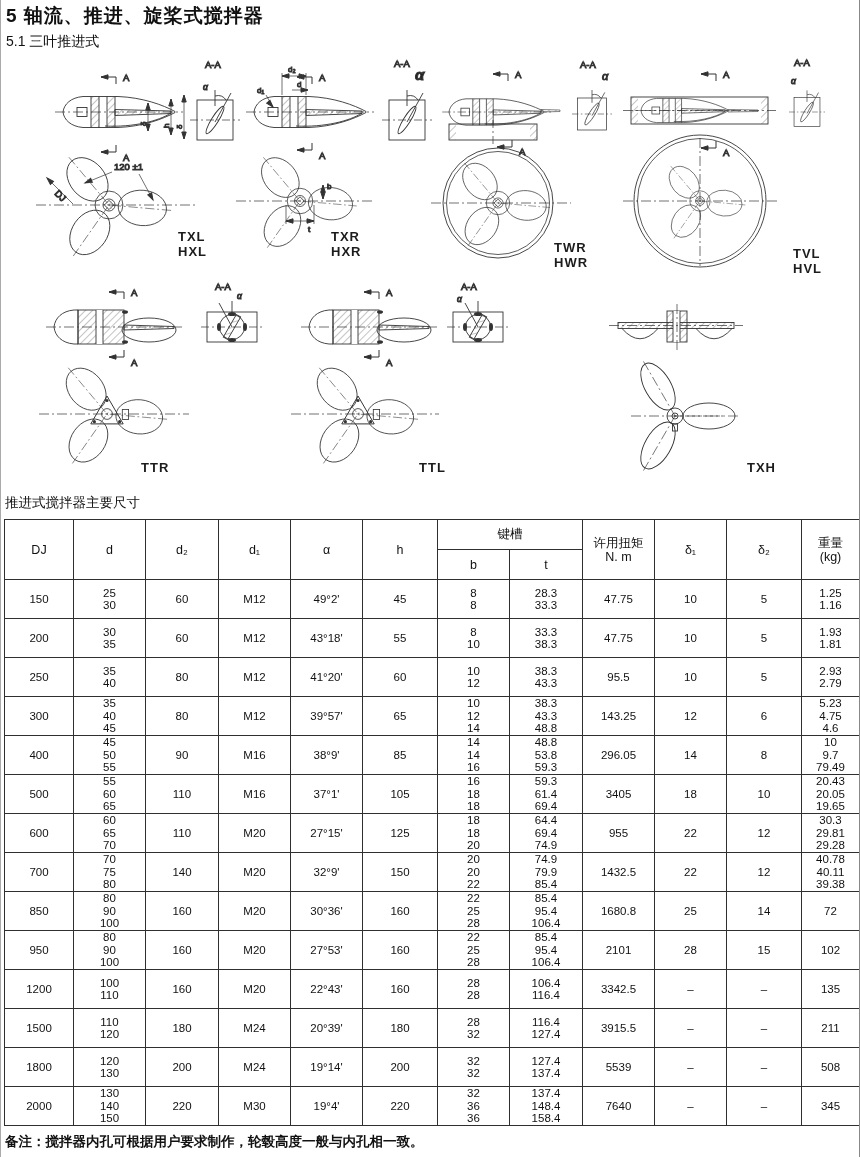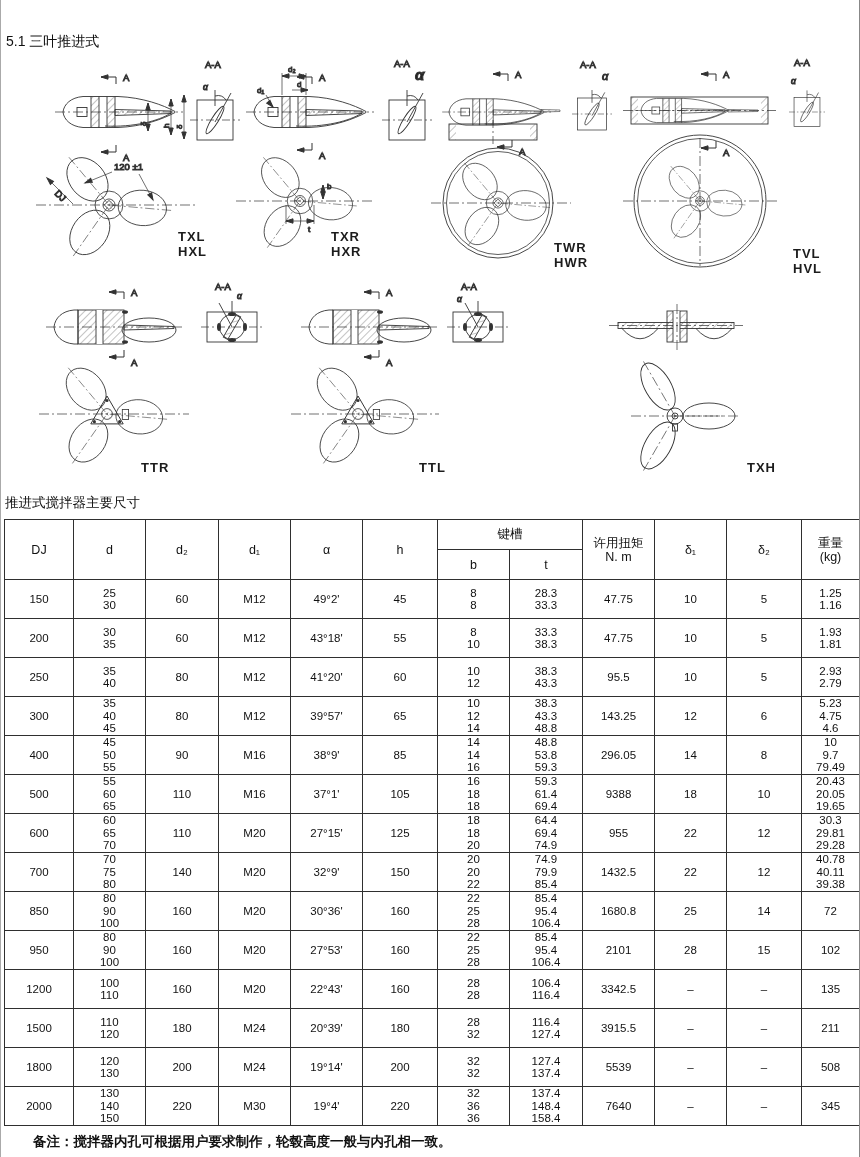--- a/index.html
+++ b/index.html
@@ -19,27 +19,28 @@
                line-height:15px;white-space:pre;color:#1c1c1c;}
   .table-title{position:absolute;left:4px;top:494px;font-size:13.5px;font-weight:500;}
   .dim-table{position:absolute;left:3px;top:519px;width:855px;border-collapse:collapse;
              table-layout:fixed;border:1.5px solid #222;}
   .dim-table th,.dim-table td{border:1px solid #2f2f2f;text-align:center;vertical-align:middle;padding:0;}
   .dim-table thead th{font-size:12.5px;font-weight:normal;height:29px;}
   .dim-table thead th div{line-height:14px;}
   .dim-table tbody tr{height:39px;}
   .dim-table tbody td{font-size:11.5px;line-height:12.4px;color:#111;border-top-width:1.6px;}
   .dim-table thead tr:first-child th{border-top-width:1.6px;}
-  .footnote{position:absolute;left:4px;top:1133px;font-size:13.5px;font-weight:600;margin-left:28px;}
+  .footnote{position:absolute;left:4px;top:1133px;font-size:13.5px;font-weight:600;}
 </style>
 </head>
 <body>
 
 <div class="page">
 
+  <div class="title">5 轴流、推进、旋桨式搅拌器</div>
   <div class="subtitle">5.1 三叶推进式</div>
 
   <svg class="drawings" width="860" height="492" viewBox="0 0 860 492">
     <defs>
       <pattern id="hx" width="5" height="5" patternUnits="userSpaceOnUse" patternTransform="rotate(45)">
         <line x1="0" y1="0" x2="0" y2="5" stroke="#555" stroke-width="0.7"></line>
       </pattern>
       <path id="ah" d="M0,0 L7,-2.2 L7,2.2 Z" fill="#333"></path>
       <g id="cutL">
         <use href="#ah"></use>
@@ -595,21 +596,21 @@
             <div>16</div>
             <div>18</div>
             <div>18</div>
           </td>
           <td>
             <div>59.3</div>
             <div>61.4</div>
             <div>69.4</div>
           </td>
           <td>
-            <div>9388</div>
+            <div>3405</div>
           </td>
           <td>
             <div>18</div>
           </td>
           <td>
             <div>10</div>
           </td>
           <td>
             <div>20.43</div>
             <div>20.05</div>

